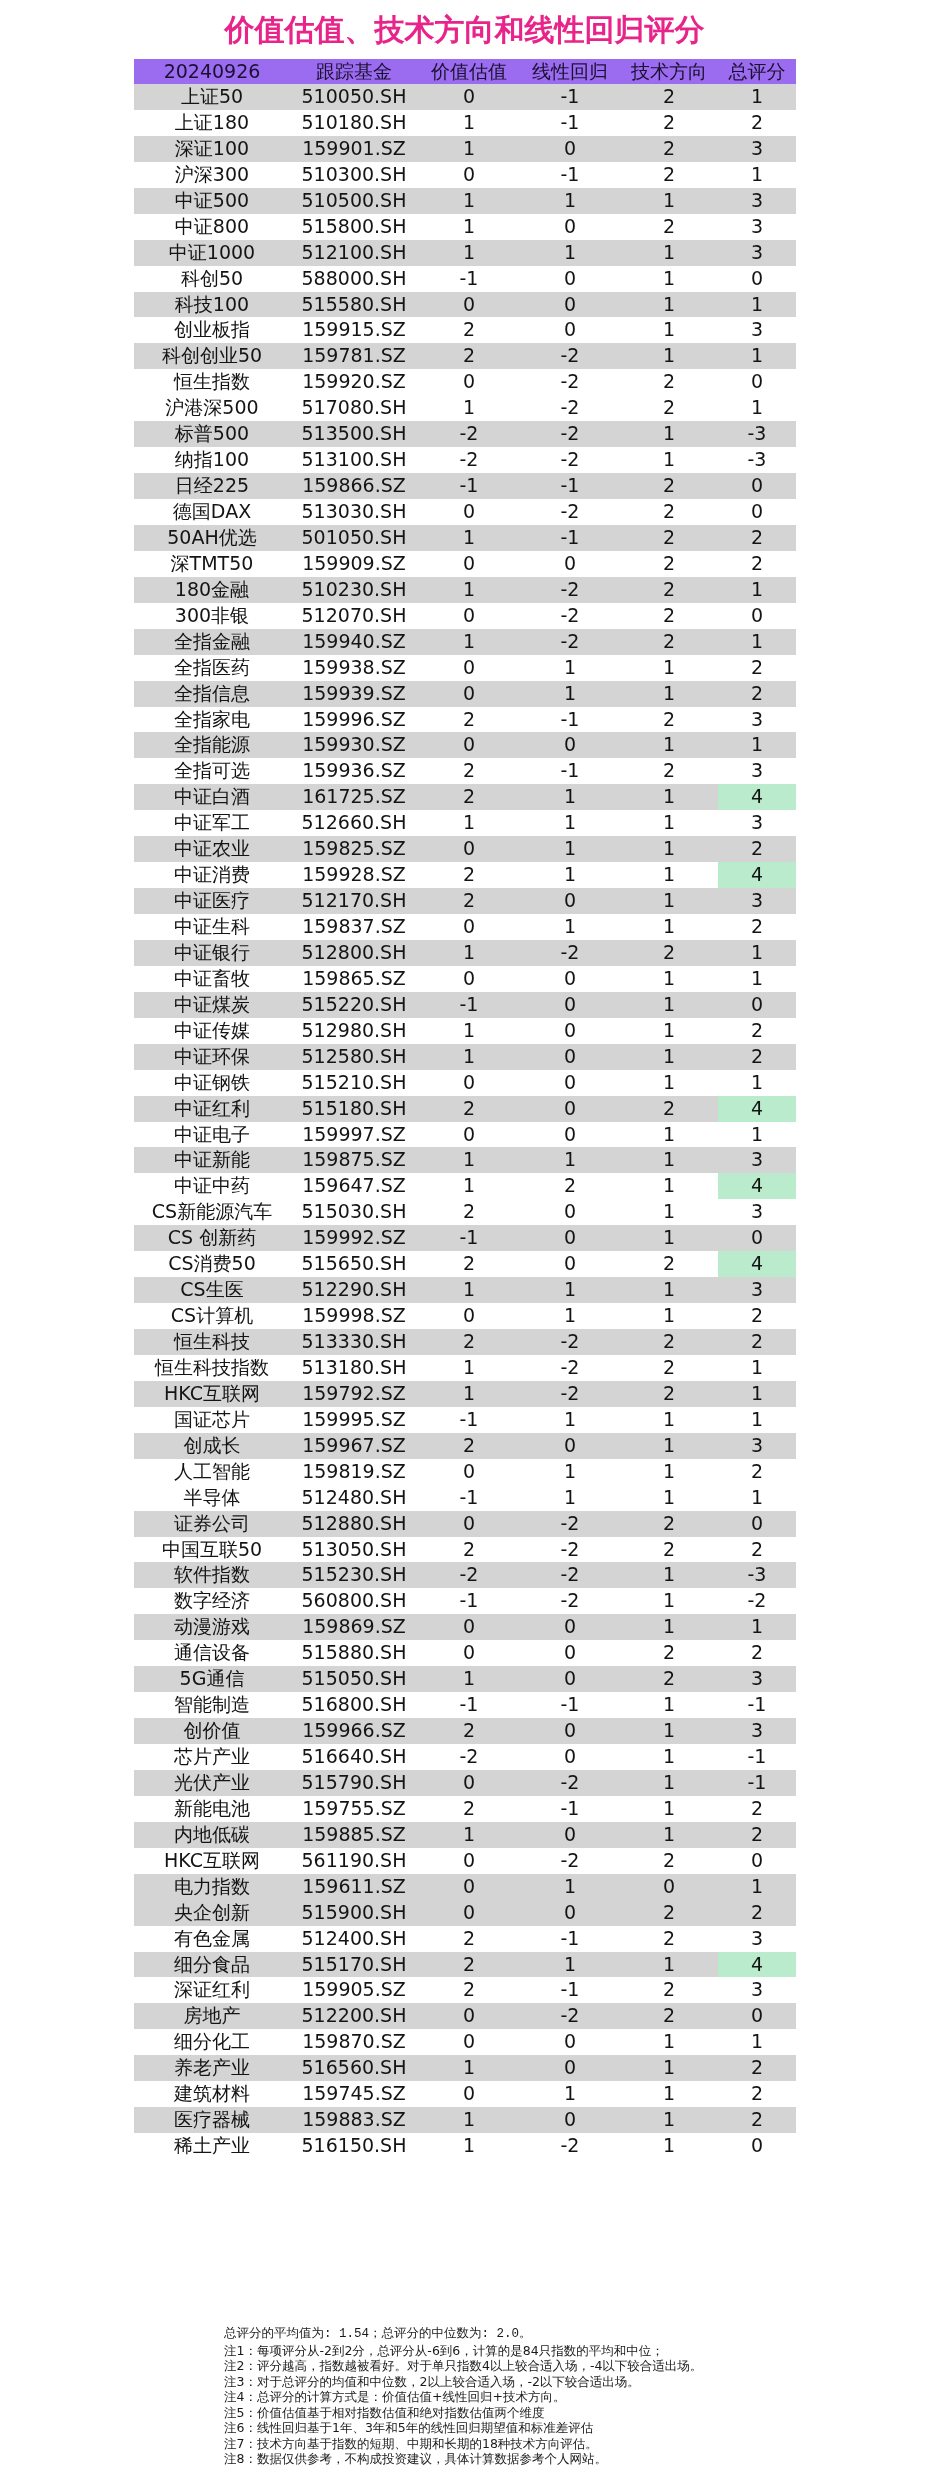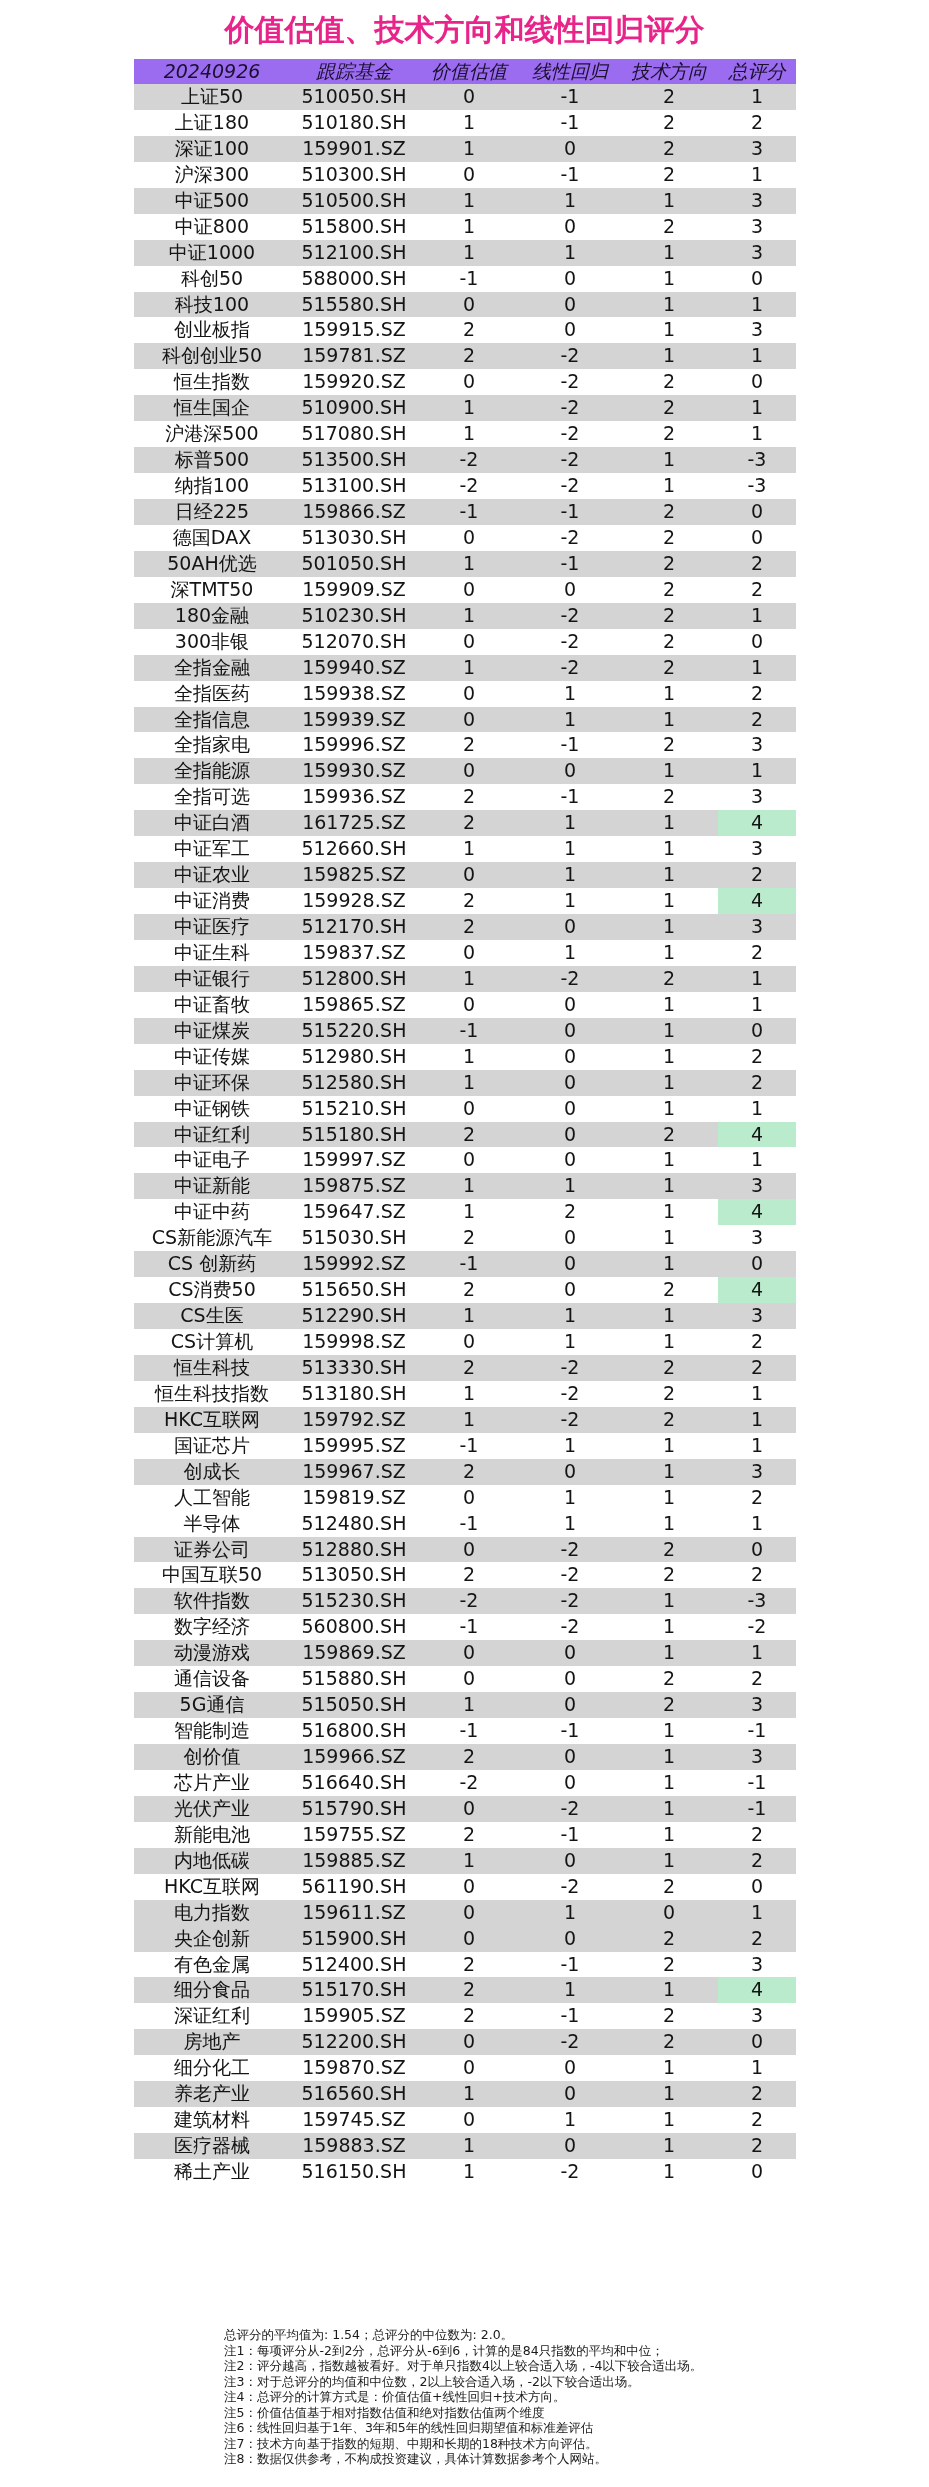--- a/index.html
+++ b/index.html
@@ -1,27 +1,27 @@
 <!DOCTYPE html>
 <html><head>
 <meta charset="utf-8">
 <style>
   html, body { margin:0; padding:0; background:#ffffff; }
   body { width:929px; height:2487px; position:relative; font-family:"DejaVu Sans", "Liberation Sans", sans-serif; color:#111; overflow:hidden; }
   .title { position:absolute; top:10px; left:0; width:929px; text-align:center; font-size:30px; font-weight:bold; color:#e8248a; letter-spacing:0px; line-height:40px; }
   .tbl { position:absolute; top:59px; left:134px; width:662px; border-collapse:collapse; table-layout:fixed; }
   .tbl th, .tbl td { padding:0; text-align:center; white-space:nowrap; overflow:hidden; font-weight:normal; }
-  .tbl th { height:25px; background:#9b6cf0; font-size:19px; color:#1a1030; line-height:25px;font-style:italic; }
+  .tbl th { height:25px; background:#9b6cf0; font-size:19px; color:#1a1030; line-height:25px; }
   .tbl td { height:25.93px; font-size:19px; line-height:25.93px; color:#141414; }
   .tbl tr.odd td { background:#d4d4d4; }
   .tbl tr.even td { background:#ffffff; }
   .tbl td.hl { background:#b9ebcc !important; }
   .c1 { width:156px; } .c2 { width:128px; } .c3 { width:102px; } .c4 { width:100px; } .c5 { width:98px; } .c6 { width:78px; }
   .notes { position:absolute; top:2327px; left:224px; font-size:12.5px; line-height:15.5px; color:#1a1a1a; }
-  .notes .summary { margin-left:0; }
+  .notes .summary { margin-left:0;font-family:Liberation Mono, monospace; }
   .notes .note { }
 </style>
 </head>
 <body>
 
 <div class="title">价值估值、技术方向和线性回归评分</div>
 
 <table class="tbl">
   <colgroup>
     <col class="c1">
@@ -131,28 +131,20 @@
         <td>1</td>
       </tr>
       <tr class="even">
         <td>恒生指数</td>
         <td>159920.SZ</td>
         <td>0</td>
         <td>-2</td>
         <td>2</td>
         <td>0</td>
       </tr>
-      <tr class="odd">
-        <td>恒生国企</td>
-        <td>510900.SH</td>
-        <td>1</td>
-        <td>-2</td>
-        <td>2</td>
-        <td>1</td>
-      </tr>
       <tr class="even">
         <td>沪港深500</td>
         <td>517080.SH</td>
         <td>1</td>
         <td>-2</td>
         <td>2</td>
         <td>1</td>
       </tr>
       <tr class="odd">
         <td>标普500</td>

